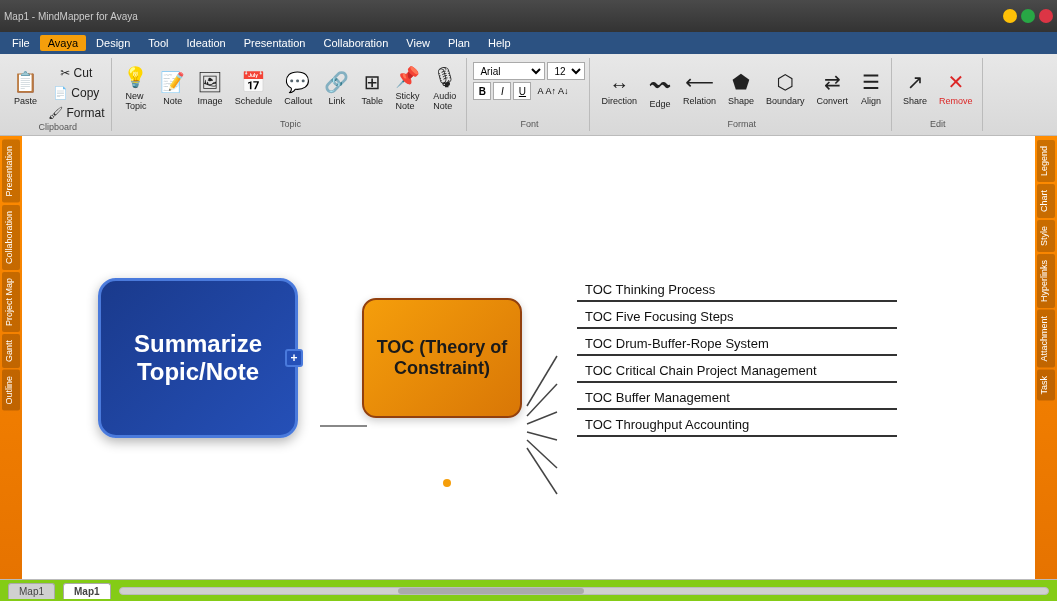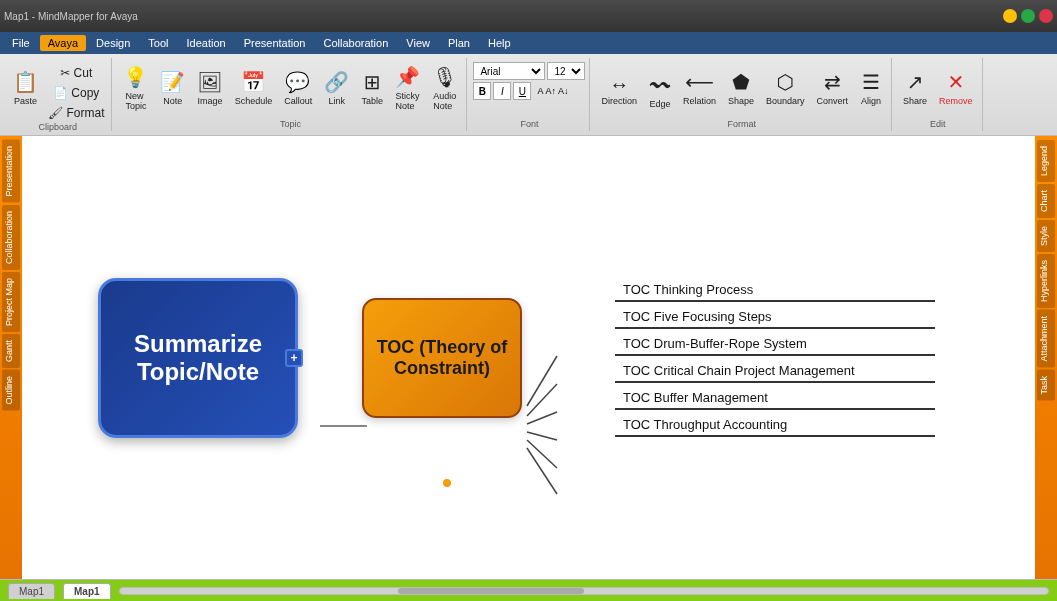--- a/index.html
+++ b/index.html
@@ -232,21 +232,20 @@
     }
 
     .branch-items {
       position: absolute;
       left: 560px;
       top: 50%;
       transform: translateY(-50%);
       display: flex;
       flex-direction: column;
       gap: 4px;
-      margin-left: 38px;
     }
 
     .branch-item {
       display: flex;
       align-items: center;
       background: white;
       border-bottom: 2px solid #333;
       padding: 3px 8px;
       font-size: 13px;
       font-weight: 500;

